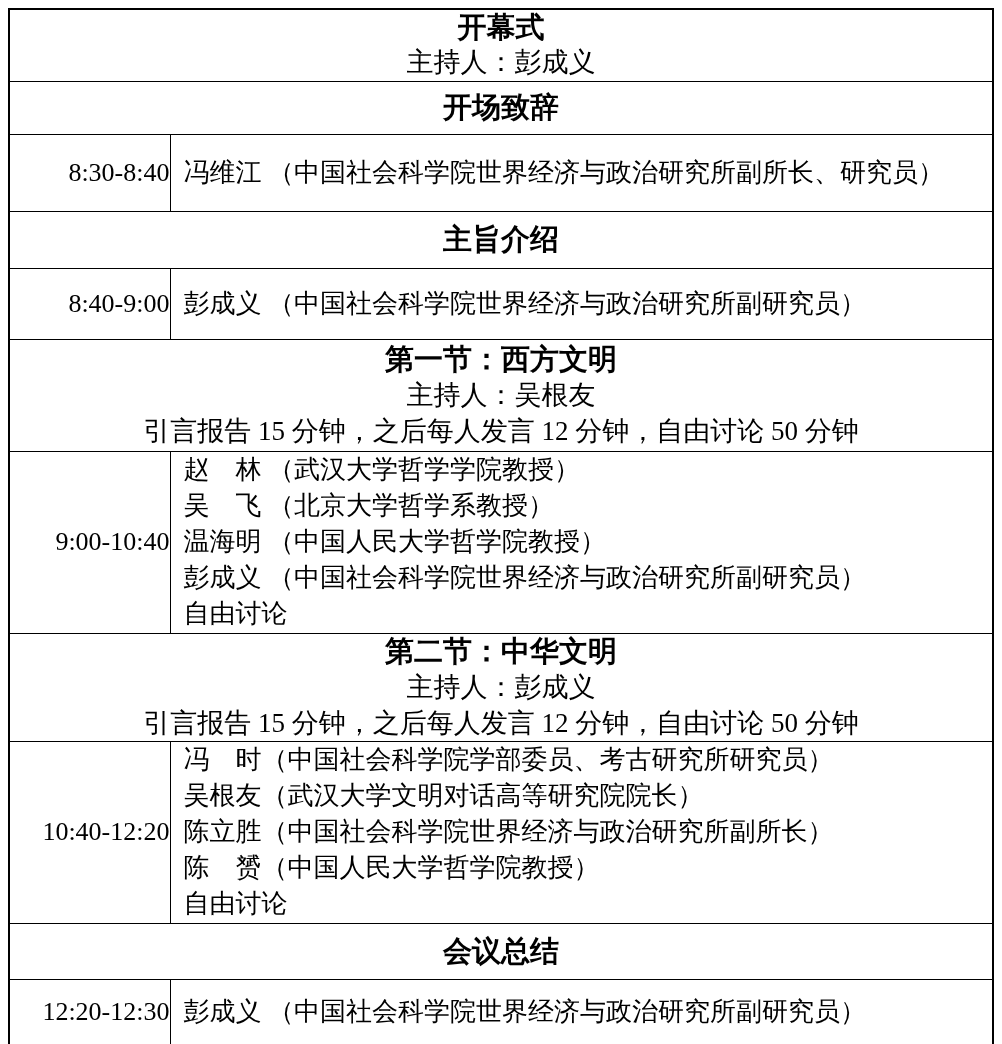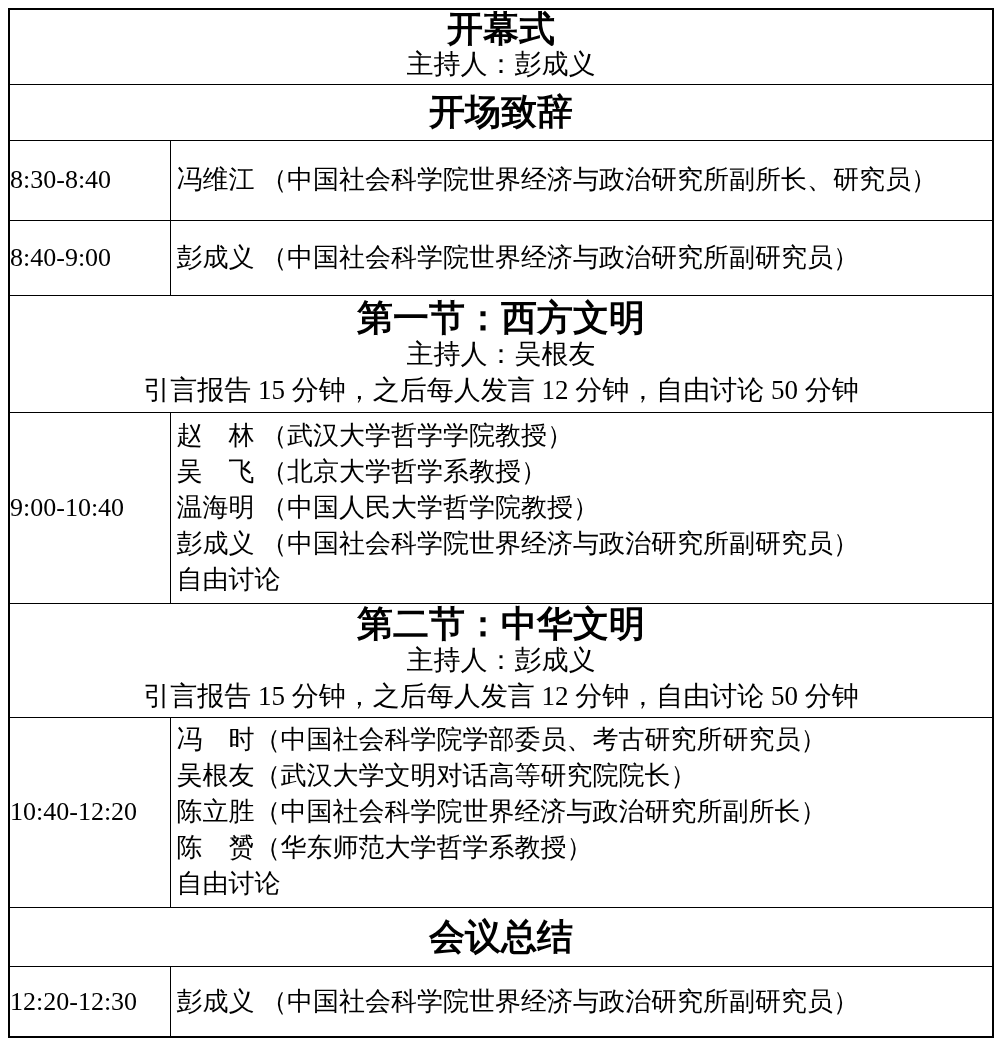--- a/index.html
+++ b/index.html
@@ -27,29 +27,29 @@
   td {
     border: 1.5px solid #000000;
     padding: 0;
     font-size: 26px;
     line-height: 36px;
     vertical-align: middle;
     overflow: hidden;
   }
   col.time-col { width: 161px; }
   td.span-cell { text-align: center; }
-  td.time-cell { text-align: left; }
+  td.time-cell { text-align: right; }
   td.content-cell {
     text-align: left;
-    padding-left: 6px;
+    padding-left: 13px;
     padding-right: 6px;
   }
   .title-line {
     font-weight: bold;
-    font-size: 36px;
+    font-size: 29px;
     line-height: 35px;
   }
   .sub-line {
     font-weight: normal;
     font-size: 27px;
     line-height: 35px;
   }
   tr.r1  { height: 72px; }
   tr.r2  { height: 53px; }
   tr.r3  { height: 77px; }
@@ -87,20 +87,25 @@
     </td>
   </tr>
 
   <tr class="r3">
     <td class="time-cell">8:30-8:40</td>
     <td class="content-cell">
       <div class="speaker-line">冯维江 （中国社会科学院世界经济与政治研究所副所长、研究员）</div>
     </td>
   </tr>
 
+  <tr class="r4">
+    <td colspan="2" class="span-cell">
+      <div class="title-line">主旨介绍</div>
+    </td>
+  </tr>
 
   <tr class="r5">
     <td class="time-cell">8:40-9:00</td>
     <td class="content-cell">
       <div class="speaker-line">彭成义 （中国社会科学院世界经济与政治研究所副研究员）</div>
     </td>
   </tr>
 
   <tr class="r6">
     <td colspan="2" class="span-cell">
@@ -128,21 +133,21 @@
       <div class="sub-line">引言报告 15 分钟，之后每人发言 12 分钟，自由讨论 50 分钟</div>
     </td>
   </tr>
 
   <tr class="r9">
     <td class="time-cell">10:40-12:20</td>
     <td class="content-cell">
       <div class="speaker-line">冯　时（中国社会科学院学部委员、考古研究所研究员）</div>
       <div class="speaker-line">吴根友（武汉大学文明对话高等研究院院长）</div>
       <div class="speaker-line">陈立胜（中国社会科学院世界经济与政治研究所副所长）</div>
-      <div class="speaker-line">陈　赟（华东师范大学哲学系教授）</div>
+      <div class="speaker-line">陈　赟（中国人民大学哲学院教授）</div>
       <div class="speaker-line">自由讨论</div>
     </td>
   </tr>
 
   <tr class="r10">
     <td colspan="2" class="span-cell">
       <div class="title-line">会议总结</div>
     </td>
   </tr>
 

